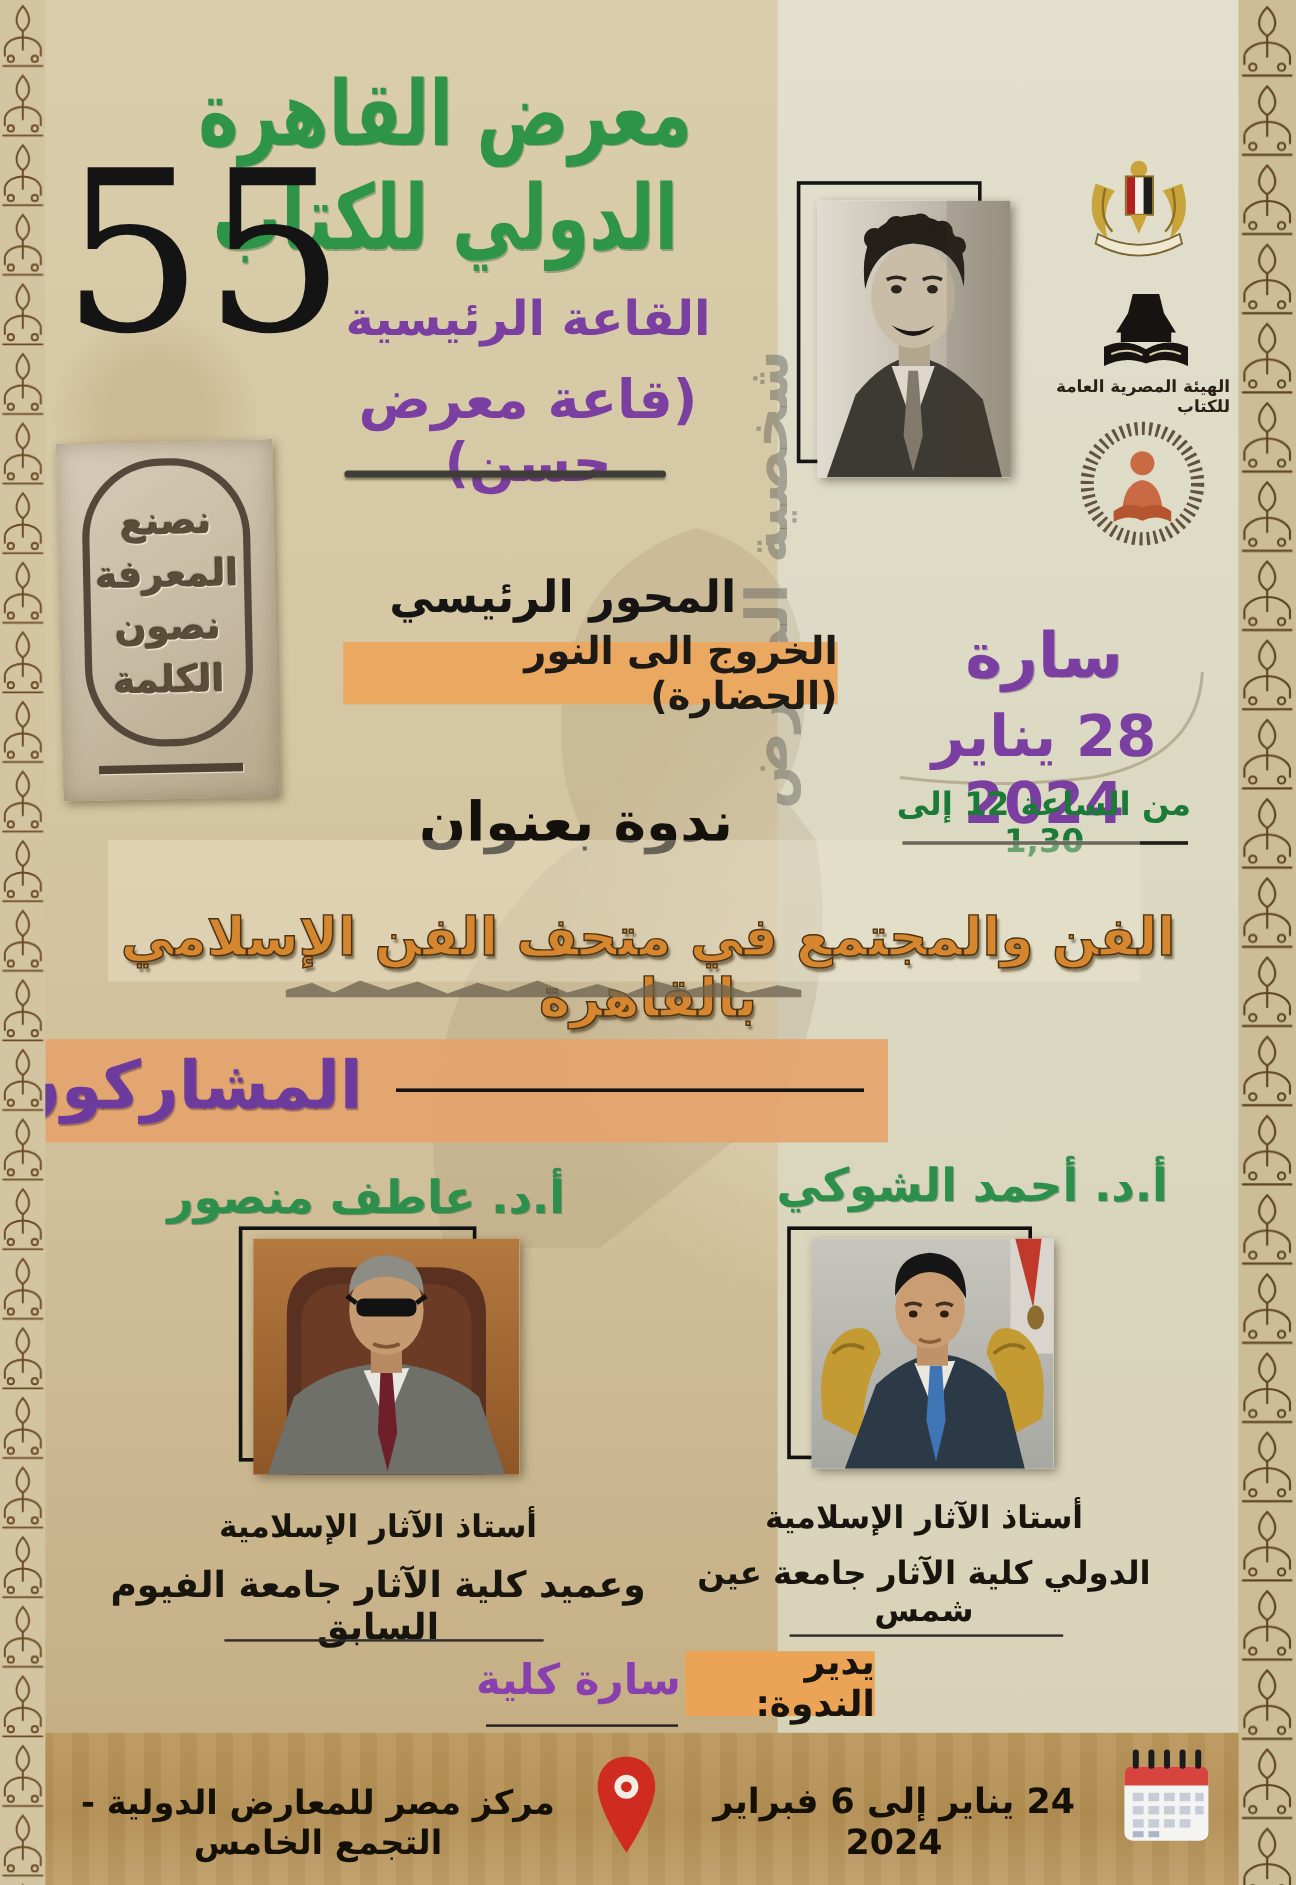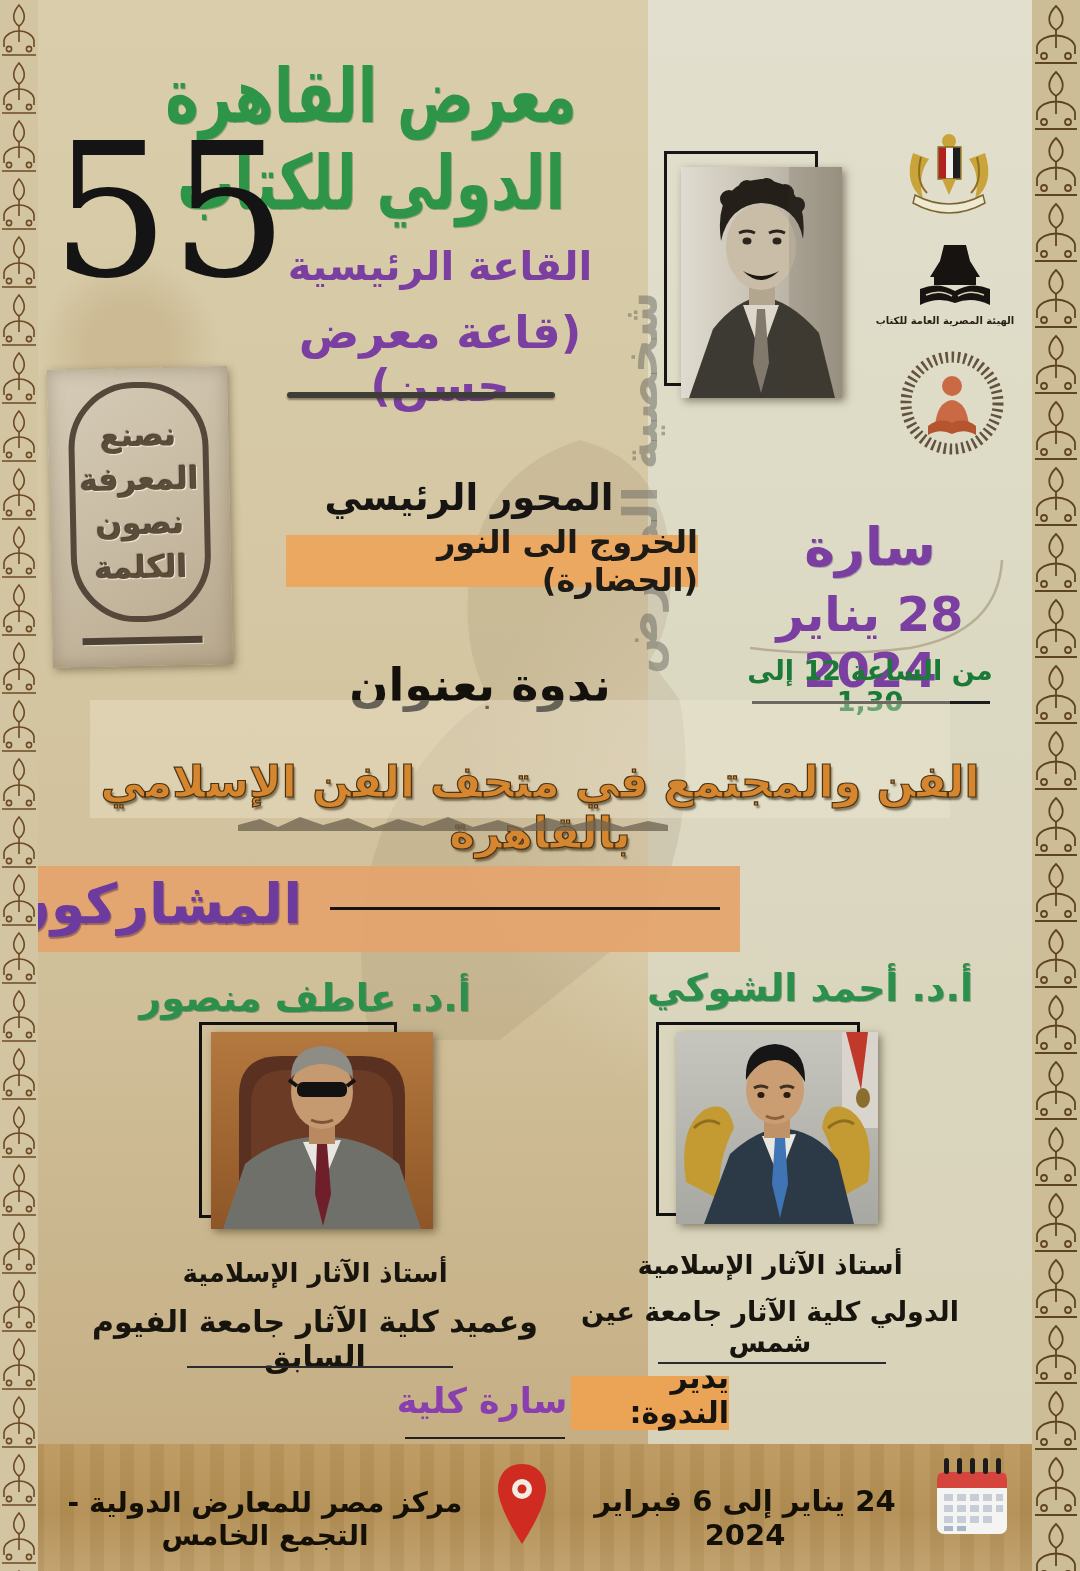--- a/index.html
+++ b/index.html
@@ -42,21 +42,21 @@
   #cart span{font-size:31px;font-weight:bold;color:#5c4d3a;line-height:1.35;
     text-shadow:-1px -1px 1px rgba(45,33,20,.85),1px 1px 1px rgba(255,248,230,.8);}
   #cartBar{position:absolute;left:30px;bottom:22px;width:120px;height:7px;background:#4e4234;
     box-shadow:1px 1px 0 rgba(255,248,230,.6);}
   
   #pFrame{left:664px;top:151px;width:148px;height:229px;border:3px solid #161616;}
   #pPhoto{left:681px;top:167px;width:161px;height:231px;box-shadow:3px 3px 8px rgba(50,40,20,.5);}
   
   #minLogo{left:901px;top:127px;}
   #geboLogo{left:914px;top:243px;}
-  #geboCap{left:865px;top:315px;width:160px;font-size:10px;color:#2a2015;letter-spacing:-.5px;}
+  #geboCap{left:865px;top:315px;width:160px;font-size:14px;color:#2a2015;letter-spacing:-.5px;text-align:right;}
   #cibfLogo{left:899px;top:350px;}
   
   #axisLabel{left:279px;top:476px;width:380px;font-size:37px;color:#171513;}
   #axisBox{left:286px;top:535px;width:412px;height:52px;background:#eba860;
     display:flex;align-items:center;justify-content:center;}
   #axisBox span{font-size:32px;font-weight:bold;color:#1e1a15;}
   
   #semIntro{left:310px;top:658px;width:340px;font-size:46px;color:#14110d;}
   #tornSheet{left:90px;top:700px;width:860px;height:118px;background:rgba(240,231,211,.38);}
   #tornEdge{left:238px;top:813px;opacity:.75;}
@@ -83,21 +83,21 @@
   #ph1{left:211px;top:1032px;width:222px;height:197px;box-shadow:3px 3px 8px rgba(50,40,20,.5);}
   .role{color:#18150e;}
   #r0a{left:580px;top:1250px;width:380px;font-size:26px;}
   #r0b{left:560px;top:1296px;width:420px;font-size:27px;}
   #r1a{left:105px;top:1258px;width:420px;font-size:26px;}
   #r1b{left:85px;top:1304px;width:460px;font-size:30px;}
   #ul0{left:658px;top:1362px;width:228px;height:2px;background:#2c2c2c;}
   #ul1{left:187px;top:1366px;width:266px;height:2px;background:#2c2c2c;}
   
   #modBox{left:571px;top:1376px;width:158px;height:54px;background:#eba455;
-    display:flex;align-items:flex-end;justify-content:center;}
+    display:flex;align-items:center;justify-content:center;}
   #modBox span{font-size:30px;font-weight:bold;color:#17130e;}
   #modName{left:393px;top:1381px;width:178px;font-size:35px;color:#8a3fae;}
   #modLine{left:405px;top:1437px;width:160px;height:2px;background:#222;}
   
   #footer{left:0;top:1444px;width:1080px;height:127px;
     background:
       repeating-linear-gradient(90deg,rgba(120,90,40,.08) 0 14px,rgba(255,240,200,.05) 14px 30px),
       linear-gradient(180deg,#bb985e 0%,#b28e54 55%,#bf9f6c 100%);}
   #fDates{left:565px;top:1484px;width:360px;font-size:29px;color:#141006;}
   #fVenue{left:40px;top:1486px;width:450px;font-size:28px;color:#141006;}

